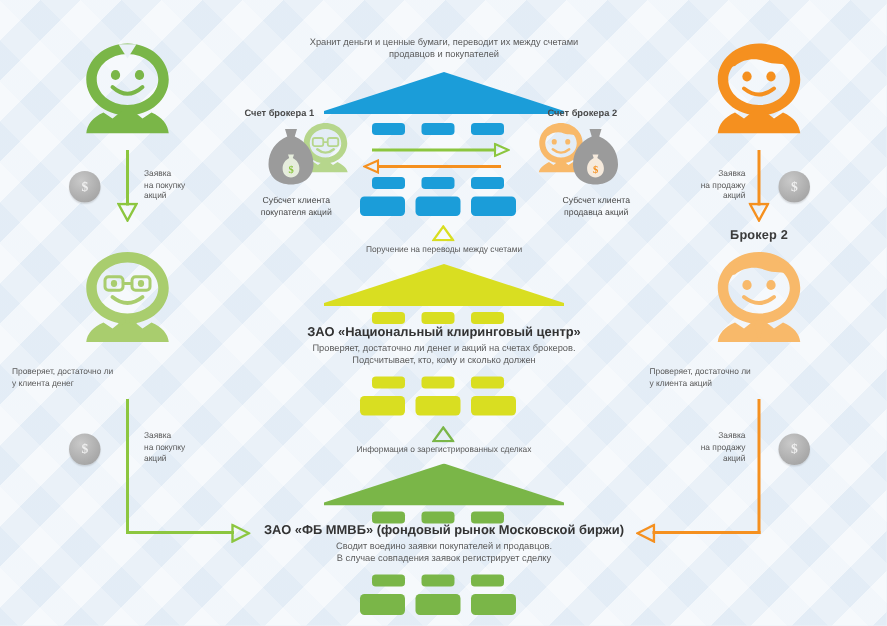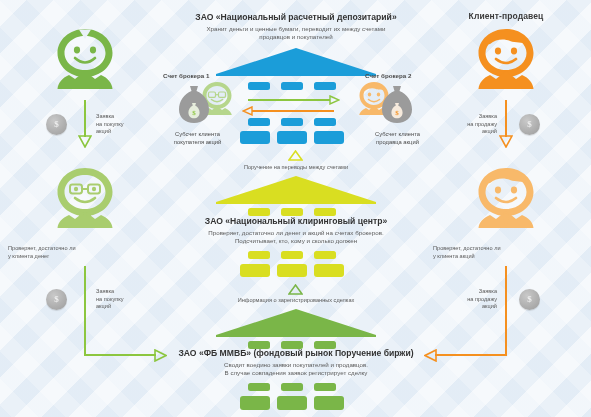--- a/index.html
+++ b/index.html
@@ -163,21 +163,20 @@
   <div class="coin" style="left:46px; top:289px; width:21px; height:21px; line-height:21px;">
     <span>$</span>
   </div>
 
   <div class="abs tiny" style="left:96px; top:288px; width:60px;">
     <div>Заявка</div>
     <div>на покупку</div>
     <div>акций</div>
   </div>
 
-  <div class="abs hdr-name" style="left:441px; top:11px; width:130px;">Клиент-продавец</div>
 
   <div class="person" style="left:476px; top:27px; width:60px; height:62px;">
     <svg width="60" height="62" viewBox="0 0 60 62">
       <path d="M30 2 C14.5 2 2.5 13 2.5 26 C2.5 39 14.5 50 30 50 C45.5 50 57.5 39 57.5 26 C57.5 13 45.5 2 30 2 Z
                M30 9.5 C41.5 9.5 50.5 17 50.5 26 C50.5 35.2 41.5 43 30 43 C18.5 43 9.5 35.2 9.5 26 C9.5 17 18.5 9.5 30 9.5 Z" fill="#f5901f"></path>
 
       <path d="M9 18 C13 9 21 4.5 30 4.5 C39 4.5 47 9 51 18 C46 14 40 16.5 34 14 C28 11.5 20 12 14 17 Z" fill="#f5901f"></path>
       <ellipse cx="22" cy="24" rx="3.1" ry="3.4" fill="#f5901f"></ellipse>
       <ellipse cx="38" cy="24" rx="3.1" ry="3.4" fill="#f5901f"></ellipse>
       <path d="M20 32 Q30 40 40 32" stroke="#f5901f" stroke-width="2.6" fill="none" stroke-linecap="round"></path>
@@ -193,20 +192,21 @@
   <div class="coin" style="left:519px; top:114px; width:21px; height:21px; line-height:21px;">
     <span>$</span>
   </div>
 
   <div class="abs tiny" style="left:435px; top:113px; width:62px; text-align:right;">
     <div>Заявка</div>
     <div>на продажу</div>
     <div>акций</div>
   </div>
 
+  <div class="abs hdr-name" style="left:441px; top:151px; width:130px;">Брокер 2</div>
 
   <div class="person" style="left:476px; top:166px; width:60px; height:62px;">
     <svg width="60" height="62" viewBox="0 0 60 62">
       <path d="M30 2 C14.5 2 2.5 13 2.5 26 C2.5 39 14.5 50 30 50 C45.5 50 57.5 39 57.5 26 C57.5 13 45.5 2 30 2 Z
                M30 9.5 C41.5 9.5 50.5 17 50.5 26 C50.5 35.2 41.5 43 30 43 C18.5 43 9.5 35.2 9.5 26 C9.5 17 18.5 9.5 30 9.5 Z" fill="#f8b96a"></path>
       <path d="M9 18 C13 9 21 4.5 30 4.5 C39 4.5 47 9 51 18 C46 14 40 16.5 34 14 C28 11.5 20 12 14 17 Z" fill="#f8b96a"></path>
       <ellipse cx="22" cy="24" rx="3.1" ry="3.4" fill="#f8b96a"></ellipse>
       <ellipse cx="38" cy="24" rx="3.1" ry="3.4" fill="#f8b96a"></ellipse>
       <path d="M20 32 Q30 40 40 32" stroke="#f8b96a" stroke-width="2.6" fill="none" stroke-linecap="round"></path>
       <path d="M30 45 L40 53 L46 49 C53 52 57 56.5 57.5 62 L2.5 62 C3 56.5 7 52 14 49 L20 53 Z" fill="#f8b96a"></path>
@@ -229,21 +229,20 @@
   <div class="coin" style="left:519px; top:289px; width:21px; height:21px; line-height:21px;">
     <span>$</span>
   </div>
 
   <div class="abs tiny" style="left:435px; top:288px; width:62px; text-align:right;">
     <div>Заявка</div>
     <div>на продажу</div>
     <div>акций</div>
   </div>
 
-  <div class="abs org-title" style="left:146px; top:12px; width:300px;">ЗАО «Национальный расчетный депозитарий»</div>
   <div class="abs org-sub" style="left:146px; top:25px; width:300px;">
     <div>Хранит деньги и ценные бумаги, переводит их между счетами</div>
     <div>продавцов и покупателей</div>
   </div>
 
   <svg class="abs" style="left:216px; top:48px;" width="160" height="28" viewBox="0 0 160 28">
     <path d="M80 0 L160 26 L160 28 L0 28 L0 26 Z" fill="#1b9dd9"></path>
   </svg>
 
   <div class="pillar" style="left:248px; top:82px; width:22px; height:8px; background:#1b9dd9;"></div>
@@ -344,21 +343,21 @@
   <div class="abs tiny-c" style="left:146px; top:297px; width:300px;">Информация о зарегистрированных сделках</div>
 
   <svg class="abs" style="left:216px; top:309px;" width="160" height="28" viewBox="0 0 160 28">
     <path d="M80 0 L160 26 L160 28 L0 28 L0 26 Z" fill="#7ab648"></path>
   </svg>
 
   <div class="pillar" style="left:248px; top:341px; width:22px; height:8px; background:#7ab648;"></div>
   <div class="pillar" style="left:281px; top:341px; width:22px; height:8px; background:#7ab648;"></div>
   <div class="pillar" style="left:314px; top:341px; width:22px; height:8px; background:#7ab648;"></div>
 
-  <div class="abs org-title" style="left:136px; top:348px; width:320px;">ЗАО «ФБ ММВБ» (фондовый рынок Поручение биржи)</div>
+  <div class="abs org-title" style="left:136px; top:348px; width:320px;">ЗАО «ФБ ММВБ» (фондовый рынок Московской биржи)</div>
   <div class="abs org-sub" style="left:136px; top:361px; width:320px;">
     <div>Сводит воедино заявки покупателей и продавцов.</div>
     <div>В случае совпадения заявок регистрирует сделку</div>
   </div>
 
   <div class="pillar" style="left:248px; top:383px; width:22px; height:8px; background:#7ab648;"></div>
   <div class="pillar" style="left:281px; top:383px; width:22px; height:8px; background:#7ab648;"></div>
   <div class="pillar" style="left:314px; top:383px; width:22px; height:8px; background:#7ab648;"></div>
 
   <div class="pillar" style="left:240px; top:396px; width:30px; height:14px; background:#7ab648; border-radius:3px;"></div>

